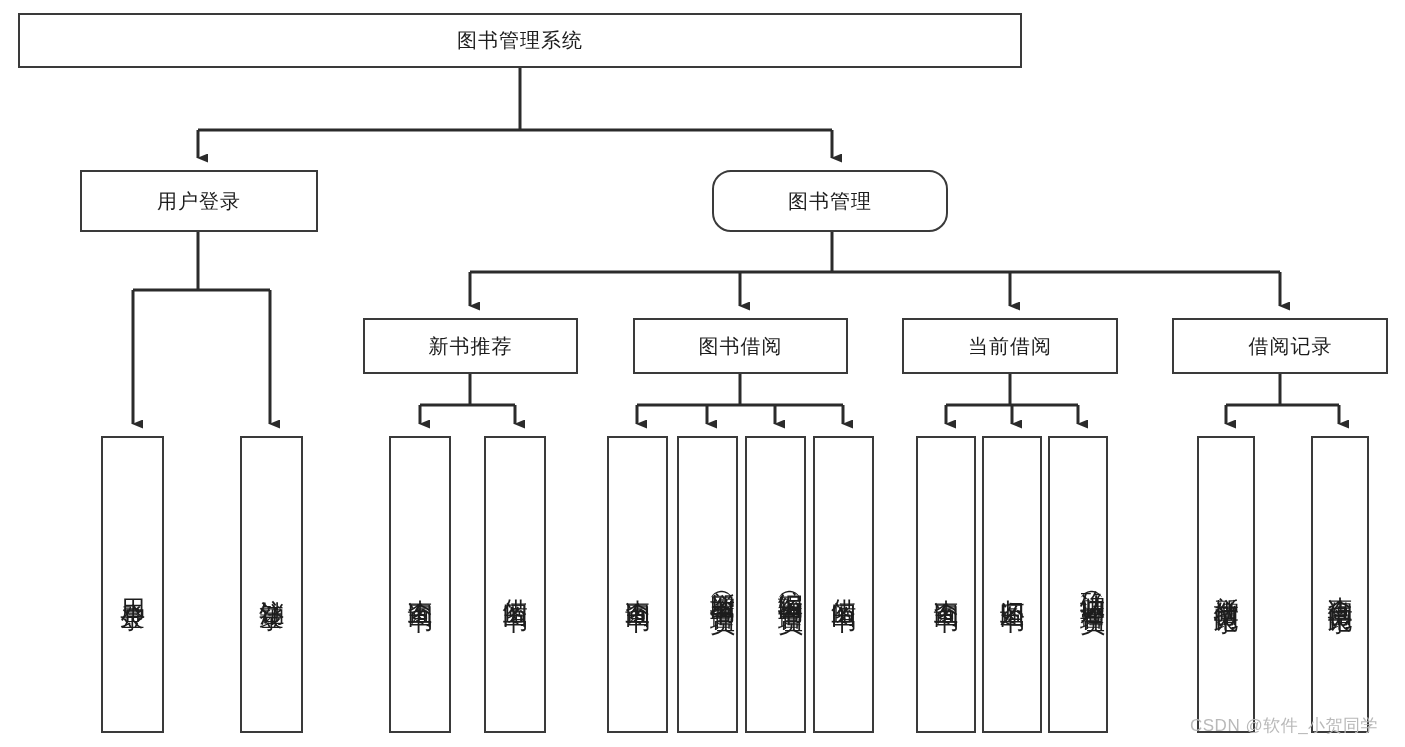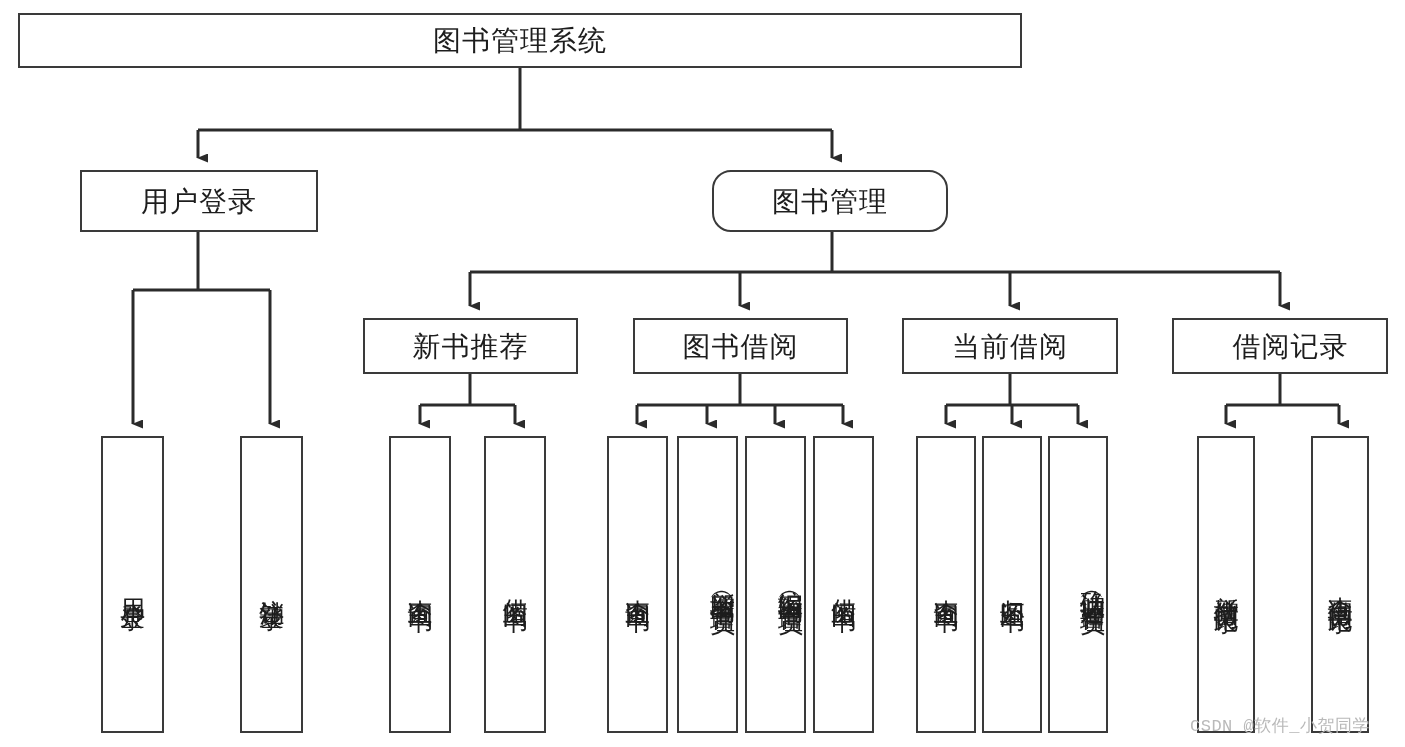--- a/index.html
+++ b/index.html
@@ -32,21 +32,21 @@
     background: #ffffff;
     border: 2.5px solid #3a3a3a;
     display: flex;
     align-items: center;
     justify-content: center;
     color: #1d1d1d;
     text-align: center;
     z-index: 2;
   }
   .node.horiz {
-    font-size: 28px;
+    font-size: 20px;
     letter-spacing: 1px;
     line-height: 1.25;
   }
   .node.vert {
     writing-mode: vertical-rl;
     text-orientation: upright;
     font-size: 25px;
     letter-spacing: 3px;
     line-height: 1.1;
     padding-top: 8px;
@@ -62,21 +62,21 @@
   }
   #watermark {
     position: absolute;
     left: 1190px;
     top: 714px;
     font-size: 17px;
     color: #b9b9b9;
     letter-spacing: 0.5px;
     white-space: nowrap;
     z-index: 5;
-    font-family: Liberation Mono, monospace;
+    font-family: Liberation Sans, sans-serif;
   }
 </style>
 </head>
 <body>
 
 <div id="canvas">
 
   <svg id="wires" viewBox="0 0 1405 747" xmlns="http://www.w3.org/2000/svg">
     <defs>
       <marker id="arrow" markerWidth="9" markerHeight="11" refX="4.5" refY="10" orient="auto" markerUnits="userSpaceOnUse">

